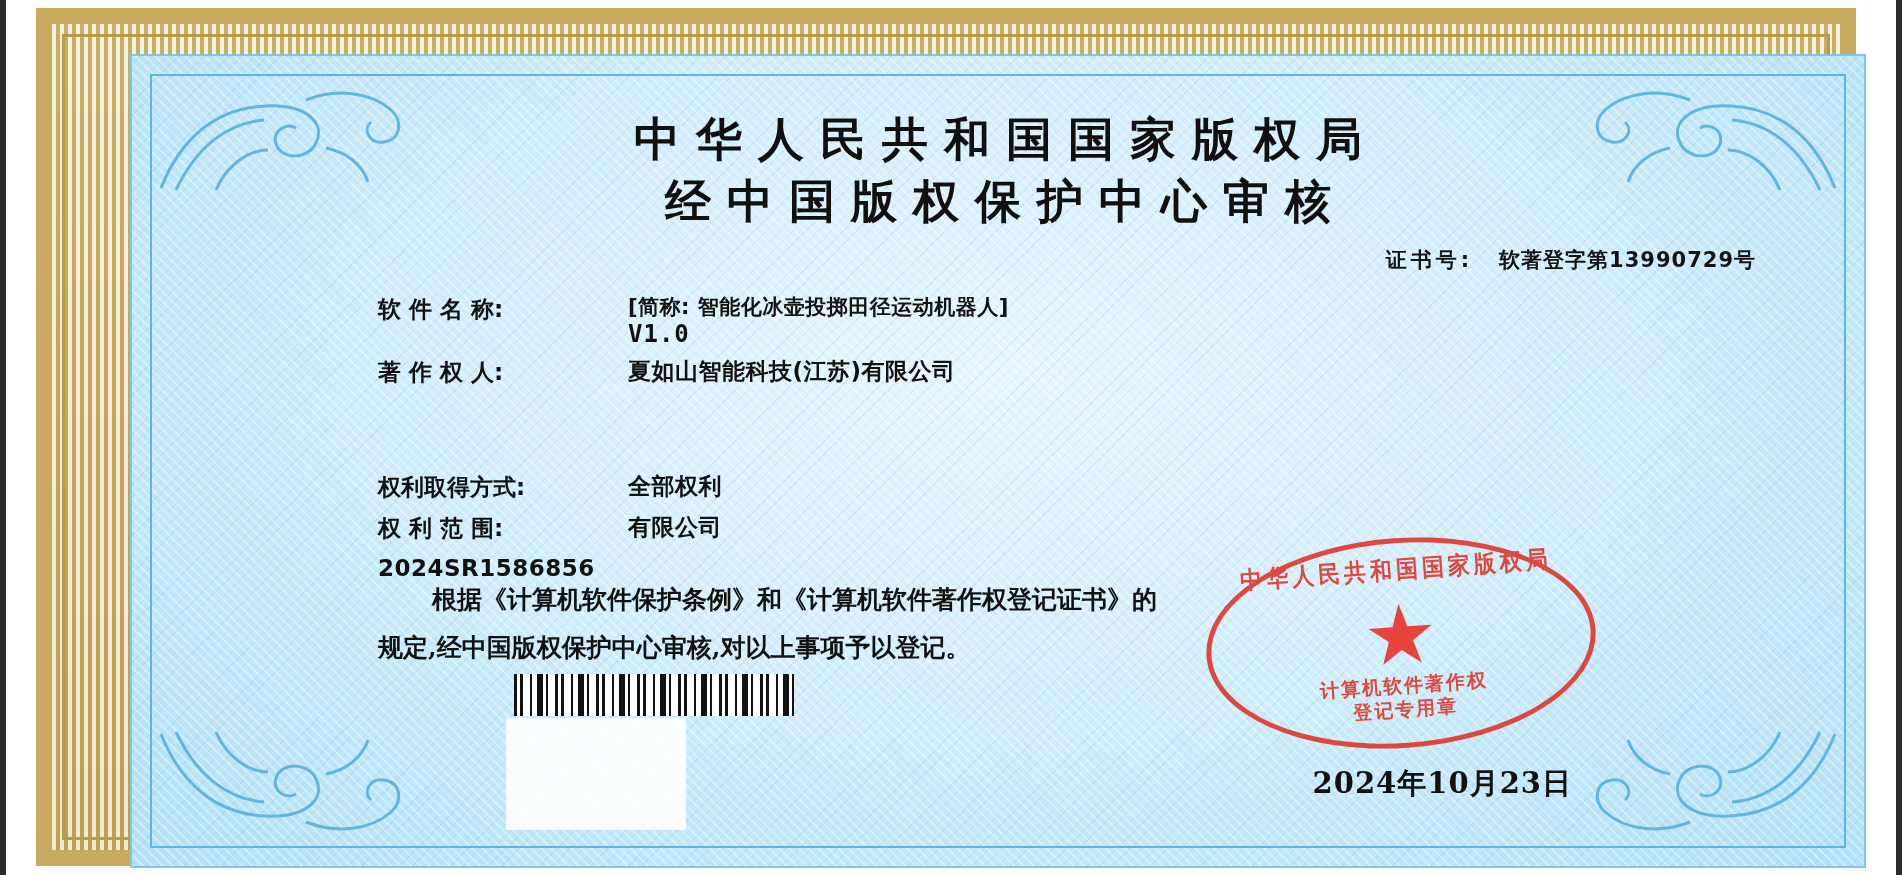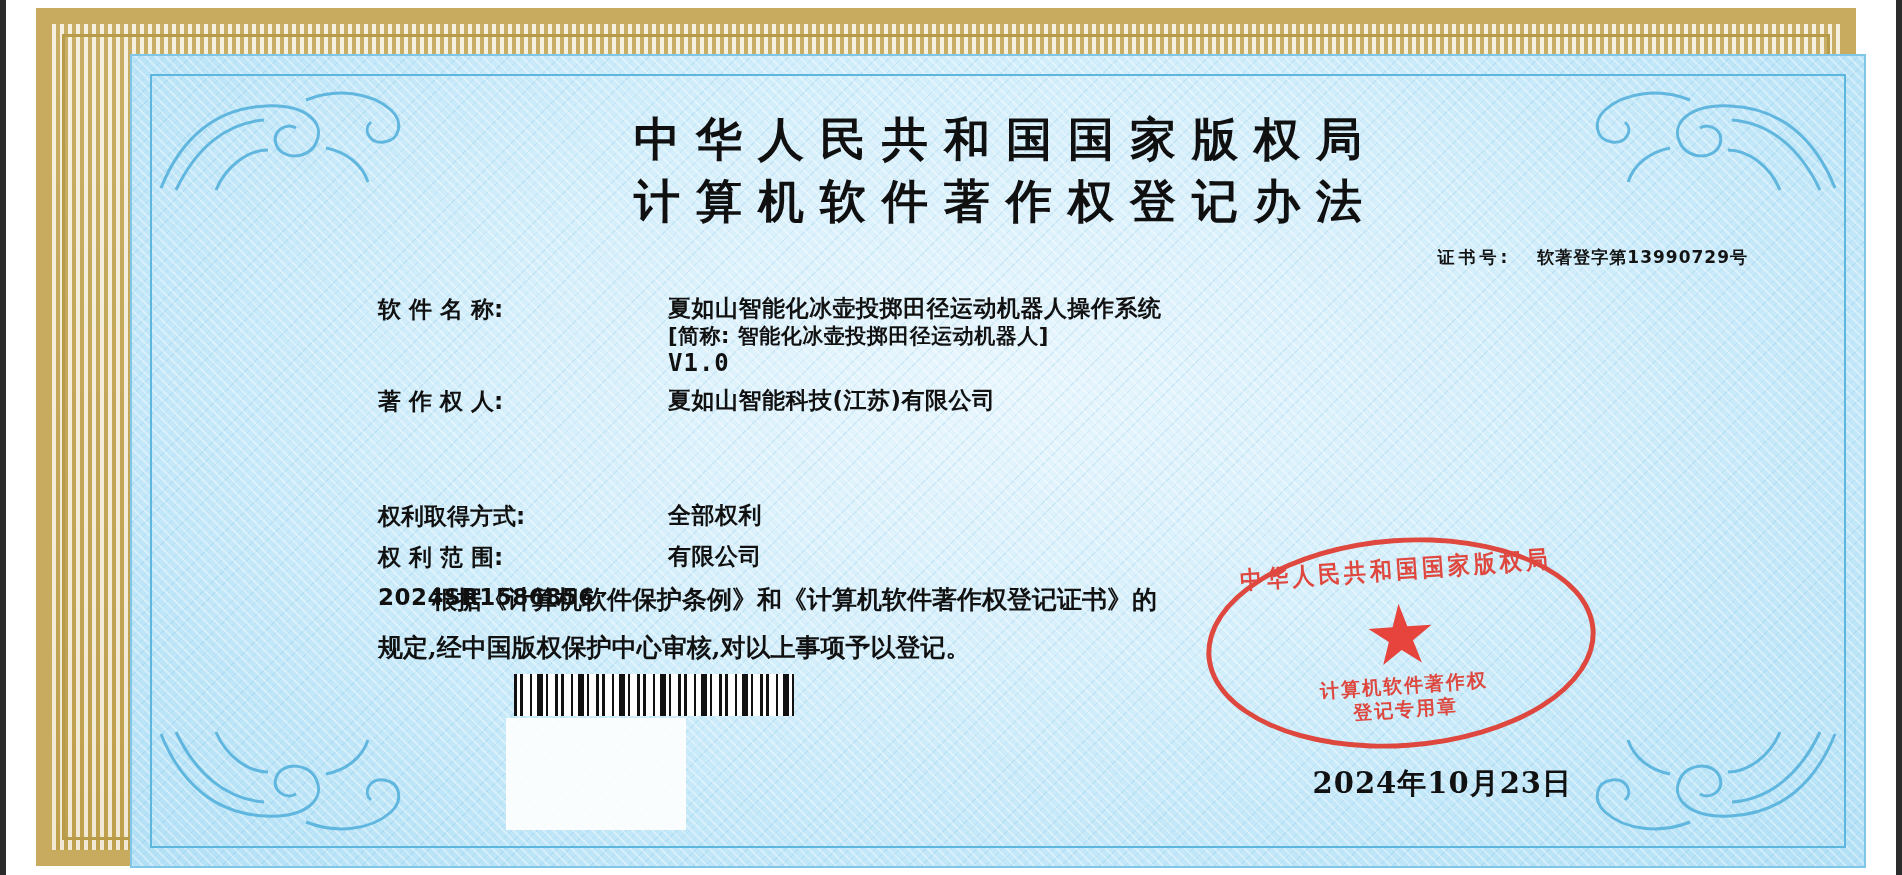--- a/index.html
+++ b/index.html
@@ -121,45 +121,44 @@
     font-weight: bold;
     font-size: 46px;
     letter-spacing: 16px;
     line-height: 62px;
     text-indent: 16px;
     color: #101010;
   }
 
   .cert-no {
     position: absolute;
-    right: 116px;
+    right: 108px;
     top: 190px;
     font-family: "DejaVu Sans", sans-serif;
-    font-size: 17px;
+    font-size: 21px;
     font-weight: bold;
     letter-spacing: 1px;
     color: #141414;
   }
   .cert-no .label {
     letter-spacing: 4px;
     margin-right: 26px;
   }
 
   
   .field-rows {
     position: absolute;
     left: 246px;
     top: 238px;
     width: 1420px;
   }
   .row {
     display: flex;
     align-items: flex-start;
     margin-bottom: 10px;
-    gap: 40px;
   }
   .row .label {
     flex: 0 0 250px;
     font-family: "DejaVu Sans", sans-serif;
     font-weight: bold;
     font-size: 23px;
     color: #111;
     letter-spacing: 0px;
     display: flex;
     justify-content: space-between;
@@ -351,33 +350,32 @@
           <path d="M150 22 C 180 10, 215 14, 235 32 C 248 44, 244 62, 228 64 C 214 66, 206 52, 215 44"></path>
           <path d="M60 112 C 70 88, 92 72, 112 72"></path>
           <path d="M170 70 C 190 74, 206 86, 212 104"></path>
         </g>
       </svg>
 
       <div class="content">
 
         <div class="title-block">
           <div class="title-line">中华人民共和国国家版权局</div>
-          <div class="title-line">计算机软件著作权登记办法</div>
+          <div class="title-line">经中国版权保护中心审核</div>
         </div>
 
         <div class="cert-no">
           <span class="label">证书号:</span><span class="val">软著登字第13990729号</span>
         </div>
 
         <div class="field-rows">
 
           <div class="row">
             <div class="label">软 件 名 称:</div>
             <div class="value">
-              <span>夏如山智能化冰壶投掷田径运动机器人操作系统</span>
               <span class="sub">[简称: 智能化冰壶投掷田径运动机器人]</span>
               <span class="ver">V1.0</span>
             </div>
           </div>
 
           <div class="row">
             <div class="label">著 作 权 人:</div>
             <div class="value">夏如山智能科技(江苏)有限公司</div>
           </div>
 

